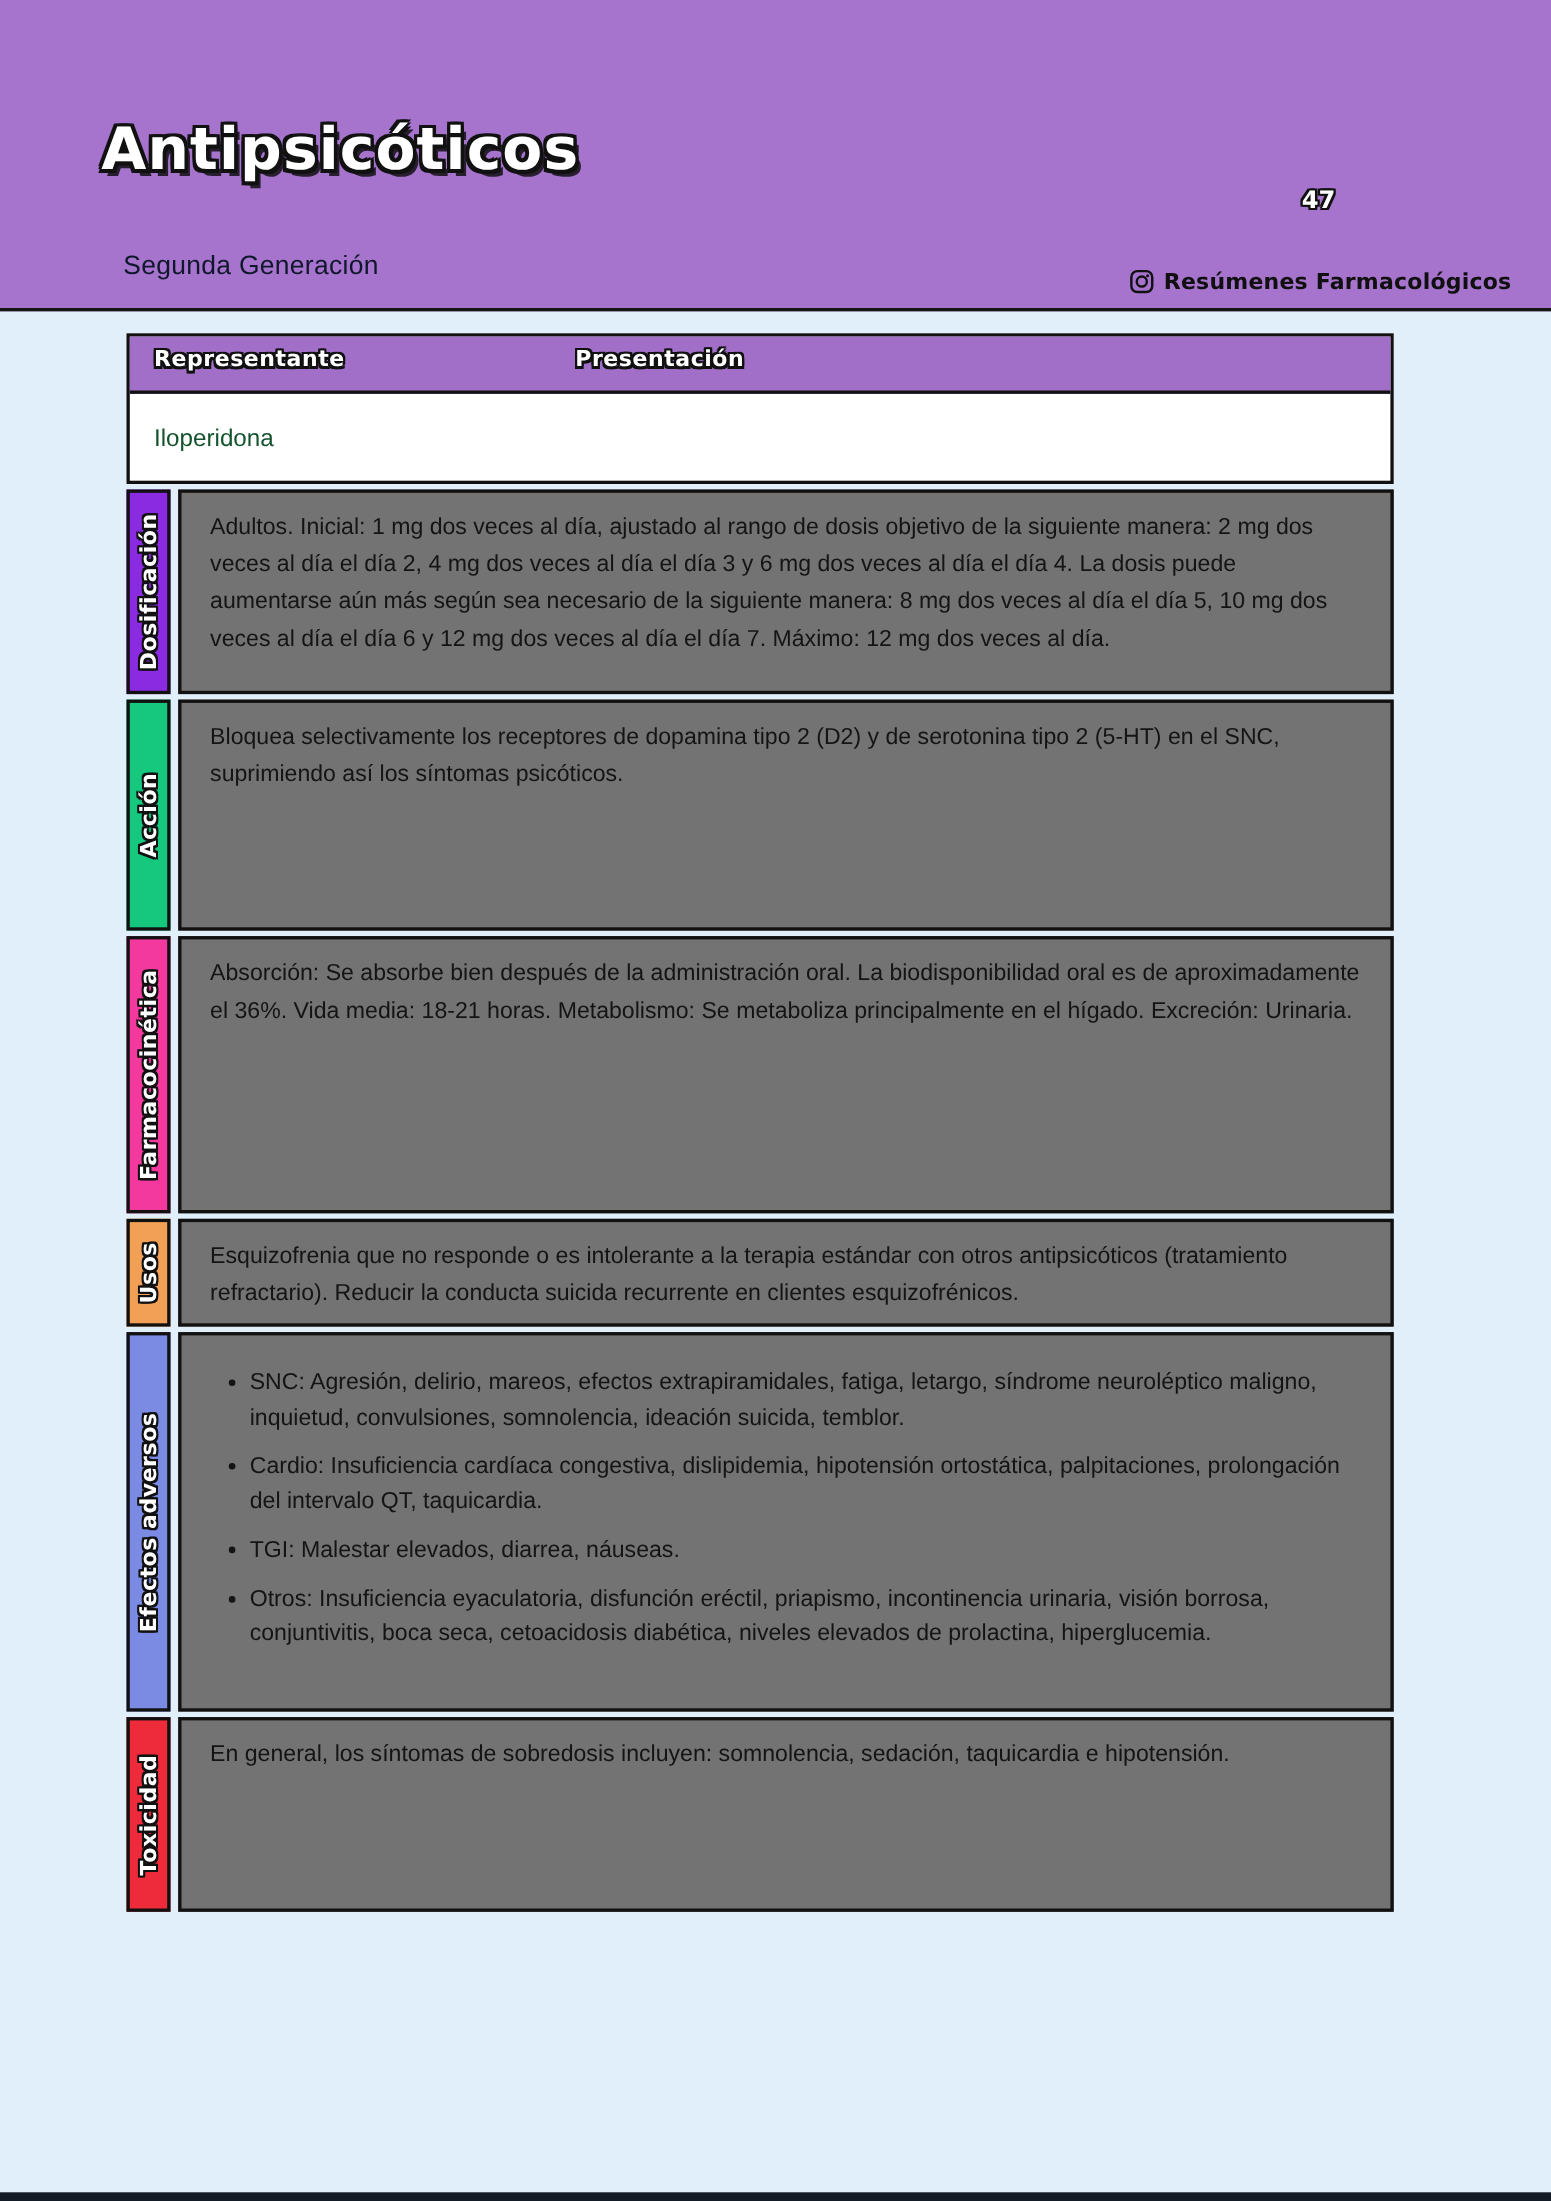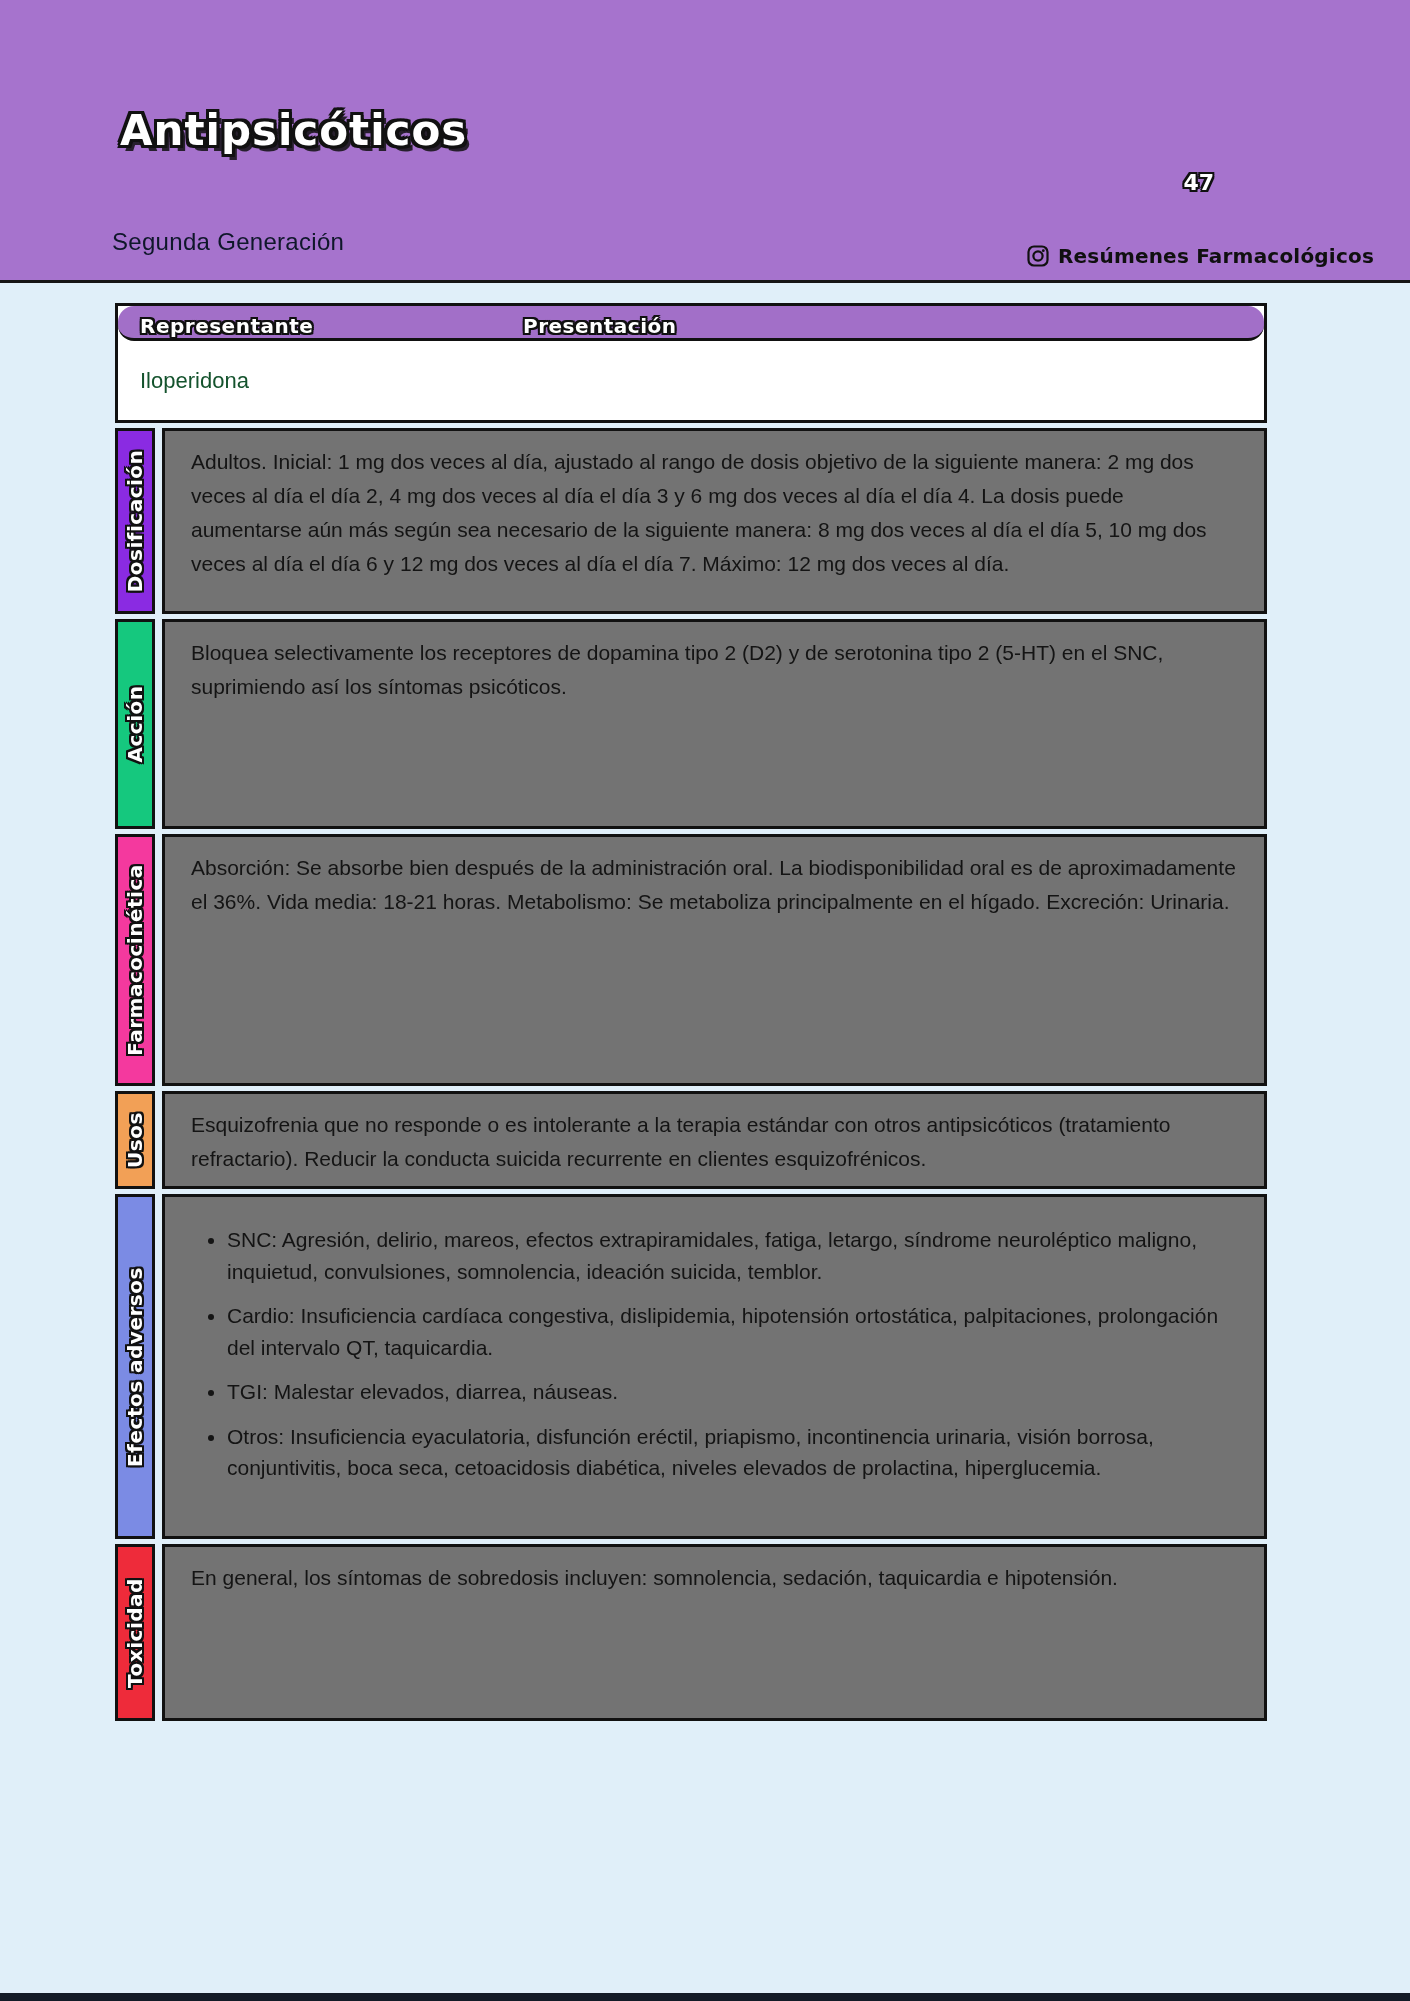--- a/index.html
+++ b/index.html
@@ -9,23 +9,23 @@
     background:#e0eff9;
     font-family:"Liberation Sans",sans-serif;
     overflow:hidden;
   }
   
   .band{
     position:absolute;top:0;left:0;right:0;height:280px;
     border-bottom:3px solid #151515;
   }
   .title{
-    position:absolute;left:120px;top:106px;margin:0;
-    font-family:"DejaVu Sans",sans-serif;
-    font-size:42px;font-weight:800;letter-spacing:1px;
+    position:absolute;left:92px;top:106px;margin:0;
+    font-family:"DejaVu Sans",sans-serif;
+    font-size:53px;font-weight:800;letter-spacing:1px;
     color:#fff;
     text-shadow:
       -3px -3px 0 #111,3px -3px 0 #111,-3px 3px 0 #111,3px 3px 0 #111,
       -3px 0 0 #111,3px 0 0 #111,0 -3px 0 #111,0 3px 0 #111,
       5px 6px 0 rgba(17,17,17,.85);
   }
   .pageno{
     position:absolute;right:196px;top:170px;
     font-family:"DejaVu Sans",sans-serif;
     font-size:22px;font-weight:bold;color:#fff;
@@ -49,21 +49,21 @@
   
   .content{
     position:absolute;left:115px;top:303px;width:1152px;
   }
   .drug-table{
     border:3px solid #111;background:#fff;
   }
   .thead{
     display:grid;grid-template-columns:383px 1fr;
     background:#a26fc8;border-bottom:3px solid #111;
-    padding:8px 0 0 22px;align-items:center;border-radius:16px;
+    padding:8px 0 17px 22px;align-items:center;
   }
   .bubble{
     font-family:"DejaVu Sans",sans-serif;
     font-size:20px;font-weight:bold;color:#fff;letter-spacing:.5px;
     text-shadow:
       -2px -2px 0 #111,2px -2px 0 #111,-2px 2px 0 #111,2px 2px 0 #111,
       -2px 0 0 #111,2px 0 0 #111,0 -2px 0 #111,0 2px 0 #111;
   }
   .trow{
     display:grid;grid-template-columns:383px 1fr;

